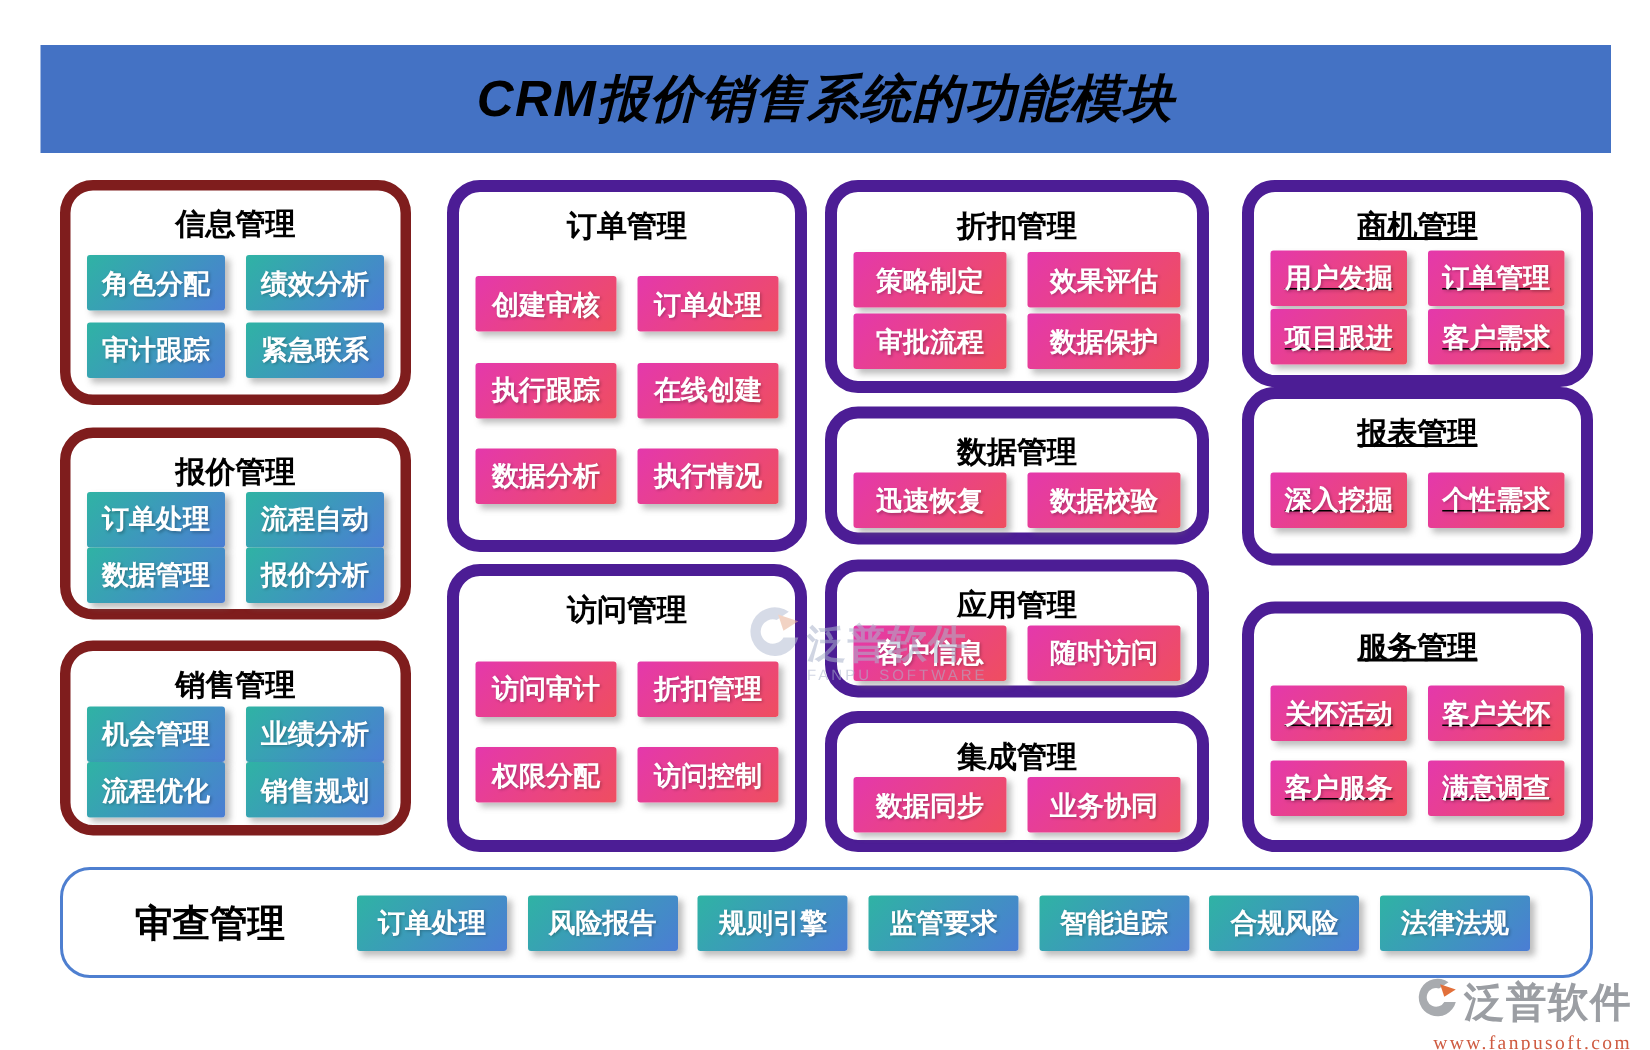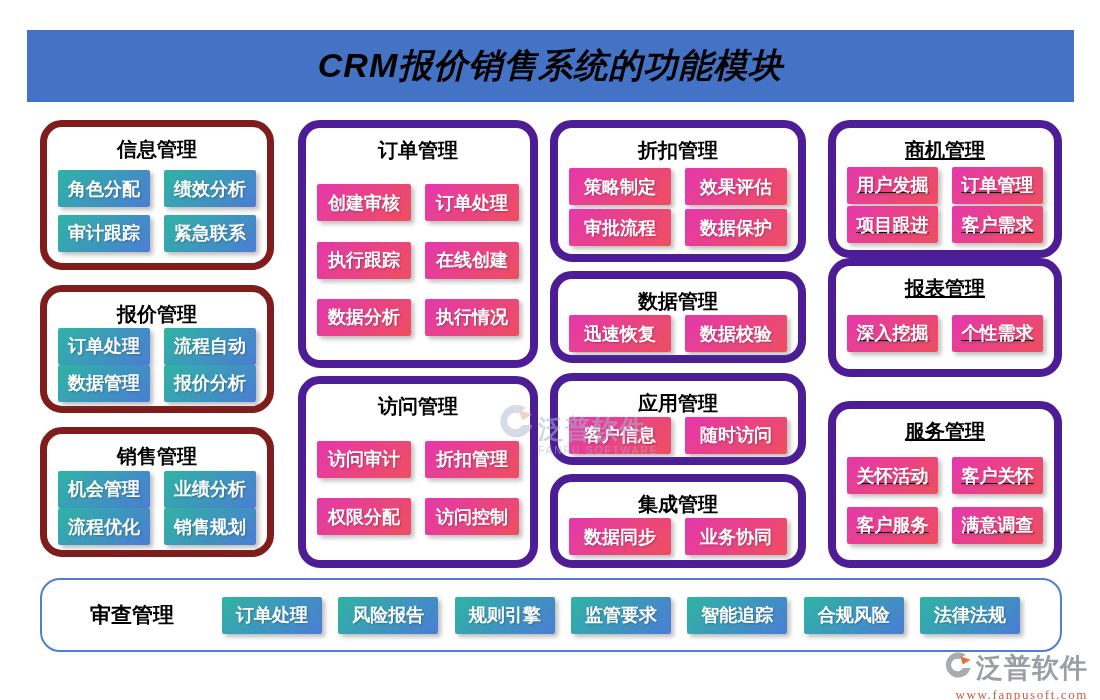--- a/index.html
+++ b/index.html
@@ -47,21 +47,21 @@
     font-family:inherit;padding:0 2px;
     box-shadow:3px 3px 4px rgba(110,110,110,.45);
     text-shadow:1px 1px 2px rgba(0,0,0,.25);}
   .theme-blue .mod-btn{background:linear-gradient(135deg,#2fb3a4 0%,#4b7dd4 100%);}
   .theme-pink .mod-btn{background:linear-gradient(135deg,#e438ac 0%,#ef4e5f 100%);}
 
   
   .bottom-card{position:absolute;left:40px;top:578px;width:1022px;height:74px;
     box-sizing:border-box;border:2px solid #4e7fd0;border-radius:20px;
     display:flex;align-items:center;padding:0 40px 0 48px;background:transparent;z-index:1;}
-  .bottom-title{font-size:21px;font-weight:bold;color:#000;flex:0 0 auto;}
+  .bottom-title{font-size:25px;font-weight:bold;color:#000;flex:0 0 auto;}
   .bottom-btns{flex:1 1 auto;display:flex;justify-content:space-between;margin-left:48px;}
   .bottom-btns .mod-btn{width:100px;background:linear-gradient(135deg,#2fb3a4 0%,#4b7dd4 100%);}
 
   
   .watermark{position:absolute;left:498px;top:404px;display:flex;align-items:flex-start;
     z-index:3;pointer-events:none;opacity:.55;}
   .watermark .wm-icon{width:36px;height:42px;margin-right:4px;}
   .wm-text-wrap{display:flex;flex-direction:column;margin-top:12px;}
   .wm-cn{font-size:26px;font-weight:bold;color:#aab4cc;line-height:26px;letter-spacing:1px;}
   .wm-en{font-size:10px;color:#aab4cc;letter-spacing:2px;margin-top:3px;}

